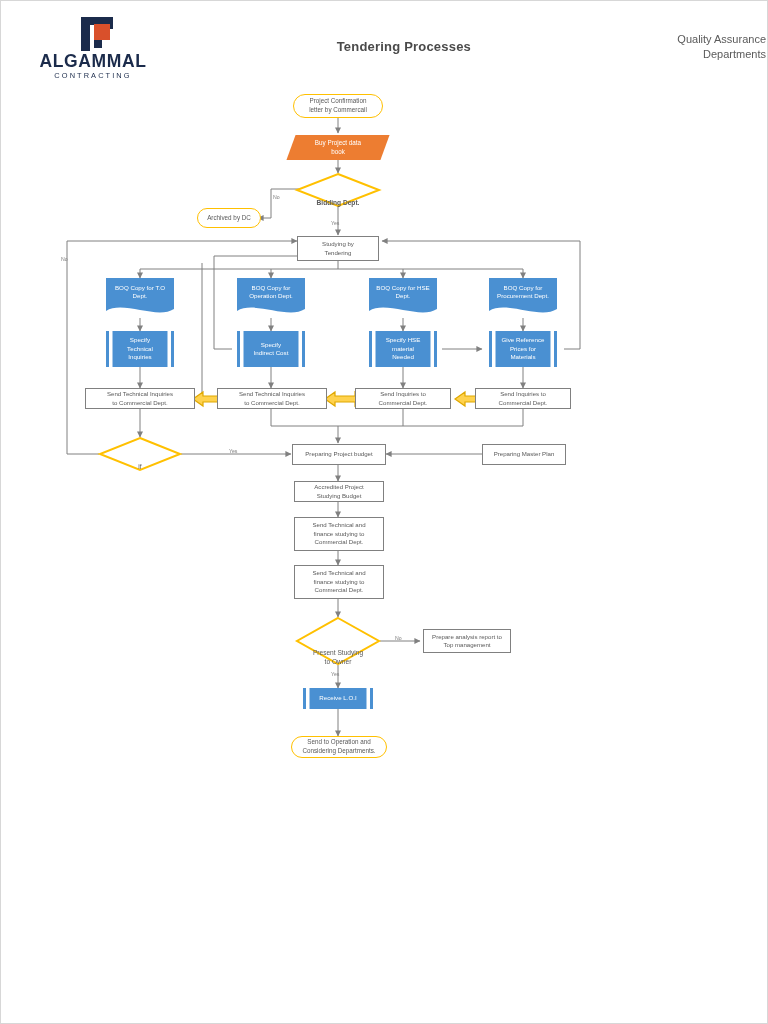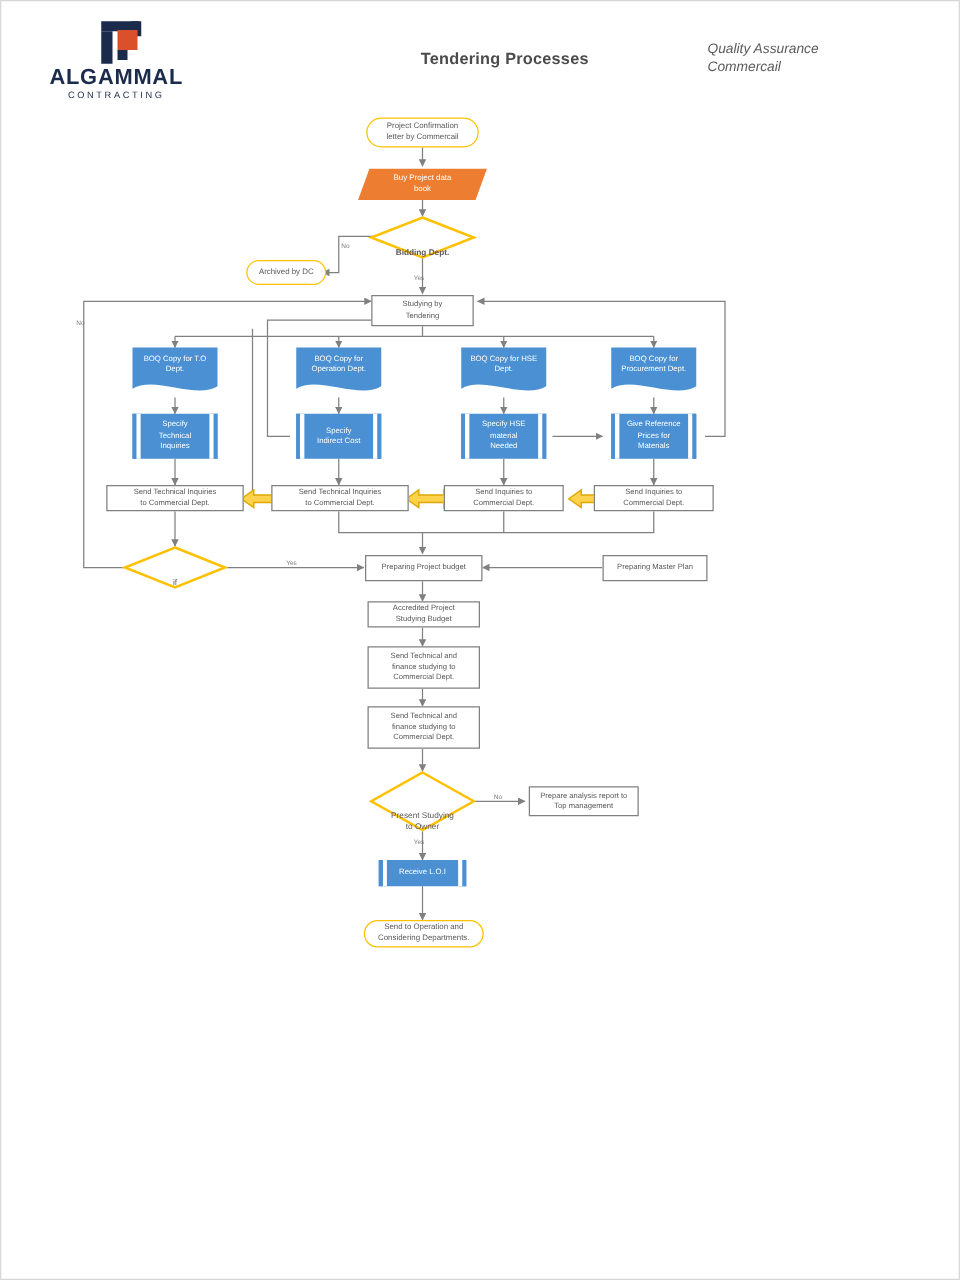--- a/index.html
+++ b/index.html
@@ -18,22 +18,22 @@
   }
   #logo .sub{
     position:absolute;left:0;top:58px;width:120px;text-align:center;
     font-size:7.4px;font-weight:normal;letter-spacing:2.1px;color:#1b2b4b;
   }
   #doc-title{
     position:absolute;left:200px;top:38px;width:270px;text-align:right;
     font-size:13px;font-weight:bold;color:#4a4a4a;letter-spacing:.2px;
   }
   #dept{
-    position:absolute;left:565px;top:31px;width:200px;text-align:left;
-    font-size:11px;color:#5a5a5a;line-height:15px;font-style:italic;
+    position:absolute;left:565px;top:31px;width:200px;text-align:right;
+    font-size:11px;color:#5a5a5a;line-height:15px;
   }
   
   .node{position:absolute;box-sizing:border-box;display:flex;align-items:center;
         justify-content:center;text-align:center;}
   .node span{display:block;width:100%;padding:0 3px;}
   
   .term{
     border:1.6px solid #FFC000;border-radius:13px;background:#fff;
     color:#595959;font-size:6.3px;line-height:8.6px;
   }
@@ -88,21 +88,21 @@
       <rect x="23" y="9" width="16" height="16" fill="#D9502B"></rect>
       <path d="M23 25 L31 25 L31 33 L23 33 Z" fill="#1b2b4b"></path>
     </svg>
     <div class="brand">ALGAMMAL</div>
     <div class="sub">CONTRACTING</div>
   </div>
 
   <div id="doc-title">Tendering Processes</div>
   <div id="dept">
     <span style="display:block">Quality Assurance</span>
-    <span style="display:block">Commercail</span>
+    <span style="display:block">Departments</span>
   </div>
 
   <svg style="position:absolute;left:0;top:0;width:768px;height:1024px;pointer-events:none">
     <defs>
       <marker id="ag" markerWidth="7" markerHeight="7" refX="5.6" refY="3" orient="auto">
         <path d="M0,0 L6,3 L0,6 z" fill="#808080"></path>
       </marker>
     </defs>
     <g stroke="#808080" stroke-width="1" fill="none" marker-end="url(#ag)">
 

